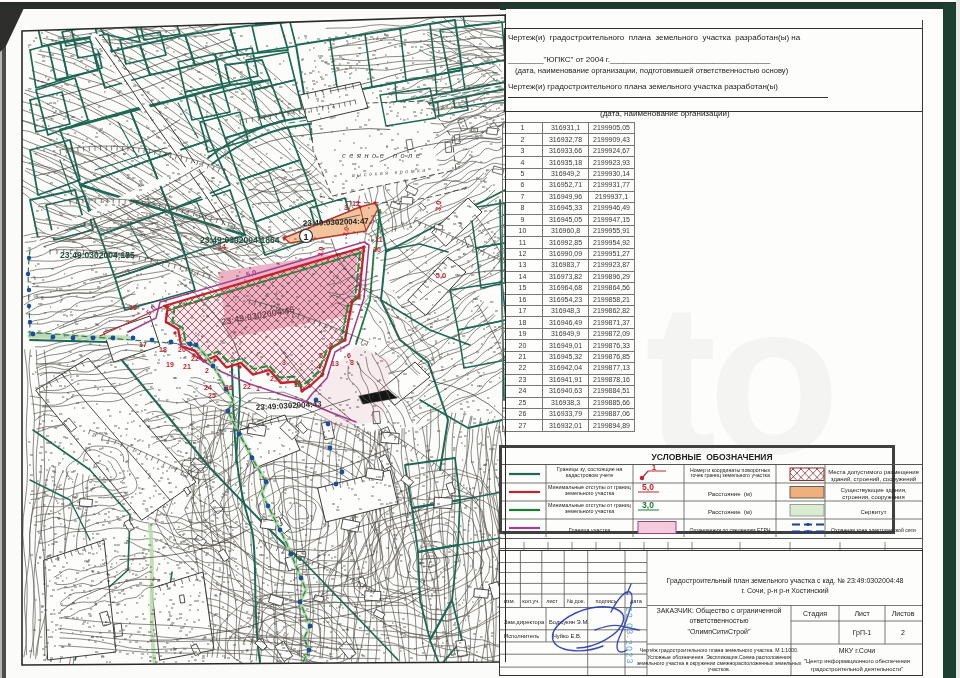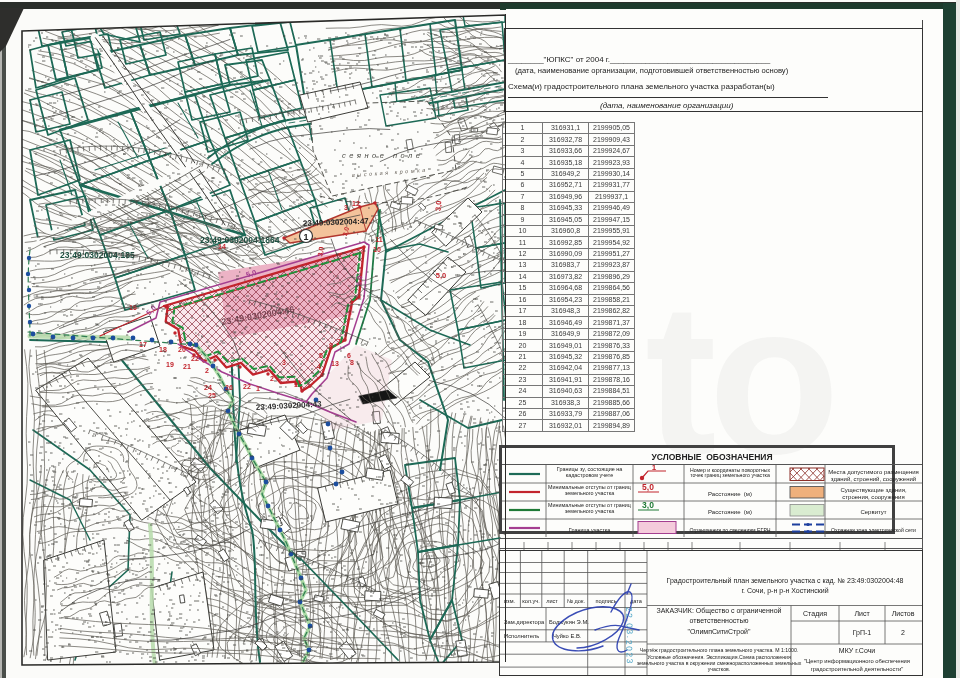--- a/index.html
+++ b/index.html
@@ -797,25 +797,26 @@
 <div class="abs" style="left:0;top:9px;width:2px;height:669px;background:#b5b5b2"></div>
 <svg class="abs" style="left:0;top:0" width="40" height="60">
       <polygon points="0,8 24,8 6,46 0,52" fill="#2e2e2c"></polygon>
     </svg>
 <div class="abs" style="left:956px;top:0;width:4px;height:678px;background:#e8e8e5"></div>
 
 <div class="abs" style="left:506px;top:9px;width:437px;height:669px;background:#fdfdfb"></div>
 <div class="abs" style="left:922px;top:20px;width:1px;height:656px;background:#444"></div>
 
 <div class="abs" style="left:504px;top:28px;width:419px;height:84px;border:1px solid #333;background:#fdfdfb;white-space:nowrap">
+ <div class="abs t8" style="left:3px;top:4px">Чертеж(и)&nbsp; градостроительного&nbsp; плана&nbsp; земельного&nbsp; участка&nbsp; разработан(ы) на</div>
  <div class="abs t8" style="left:3px;top:26px">________"ЮПКС" от 2004 г.____________________________________</div>
  <div class="abs" style="left:10px;top:37px;font-size:7.6px;color:#222">(дата, наименование организации, подготовившей ответственностью основу)</div>
- <div class="abs t8" style="left:3px;top:53px">Схема(и) градостроительного плана земельного участка разработан(ы)</div>
+ <div class="abs t8" style="left:3px;top:53px">Чертеж(и) градостроительного плана земельного участка разработан(ы)</div>
  <div class="abs" style="left:3px;top:68px;width:320px;border-bottom:1px solid #333"></div>
- <div class="abs t8" style="left:95px;top:72px;font-style:italic;">(дата, наименование организации)</div>
+ <div class="abs t8" style="left:95px;top:80px;">(дата, наименование организации)</div>
 </div>
 
 <table id="coords" class="abs" style="left:502px;top:122px">
       <tbody>
         <tr>
           <td class="c1">1</td>
           <td class="c2">316931,1</td>
           <td class="c3">2199905,05</td>
         </tr>
         <tr>

